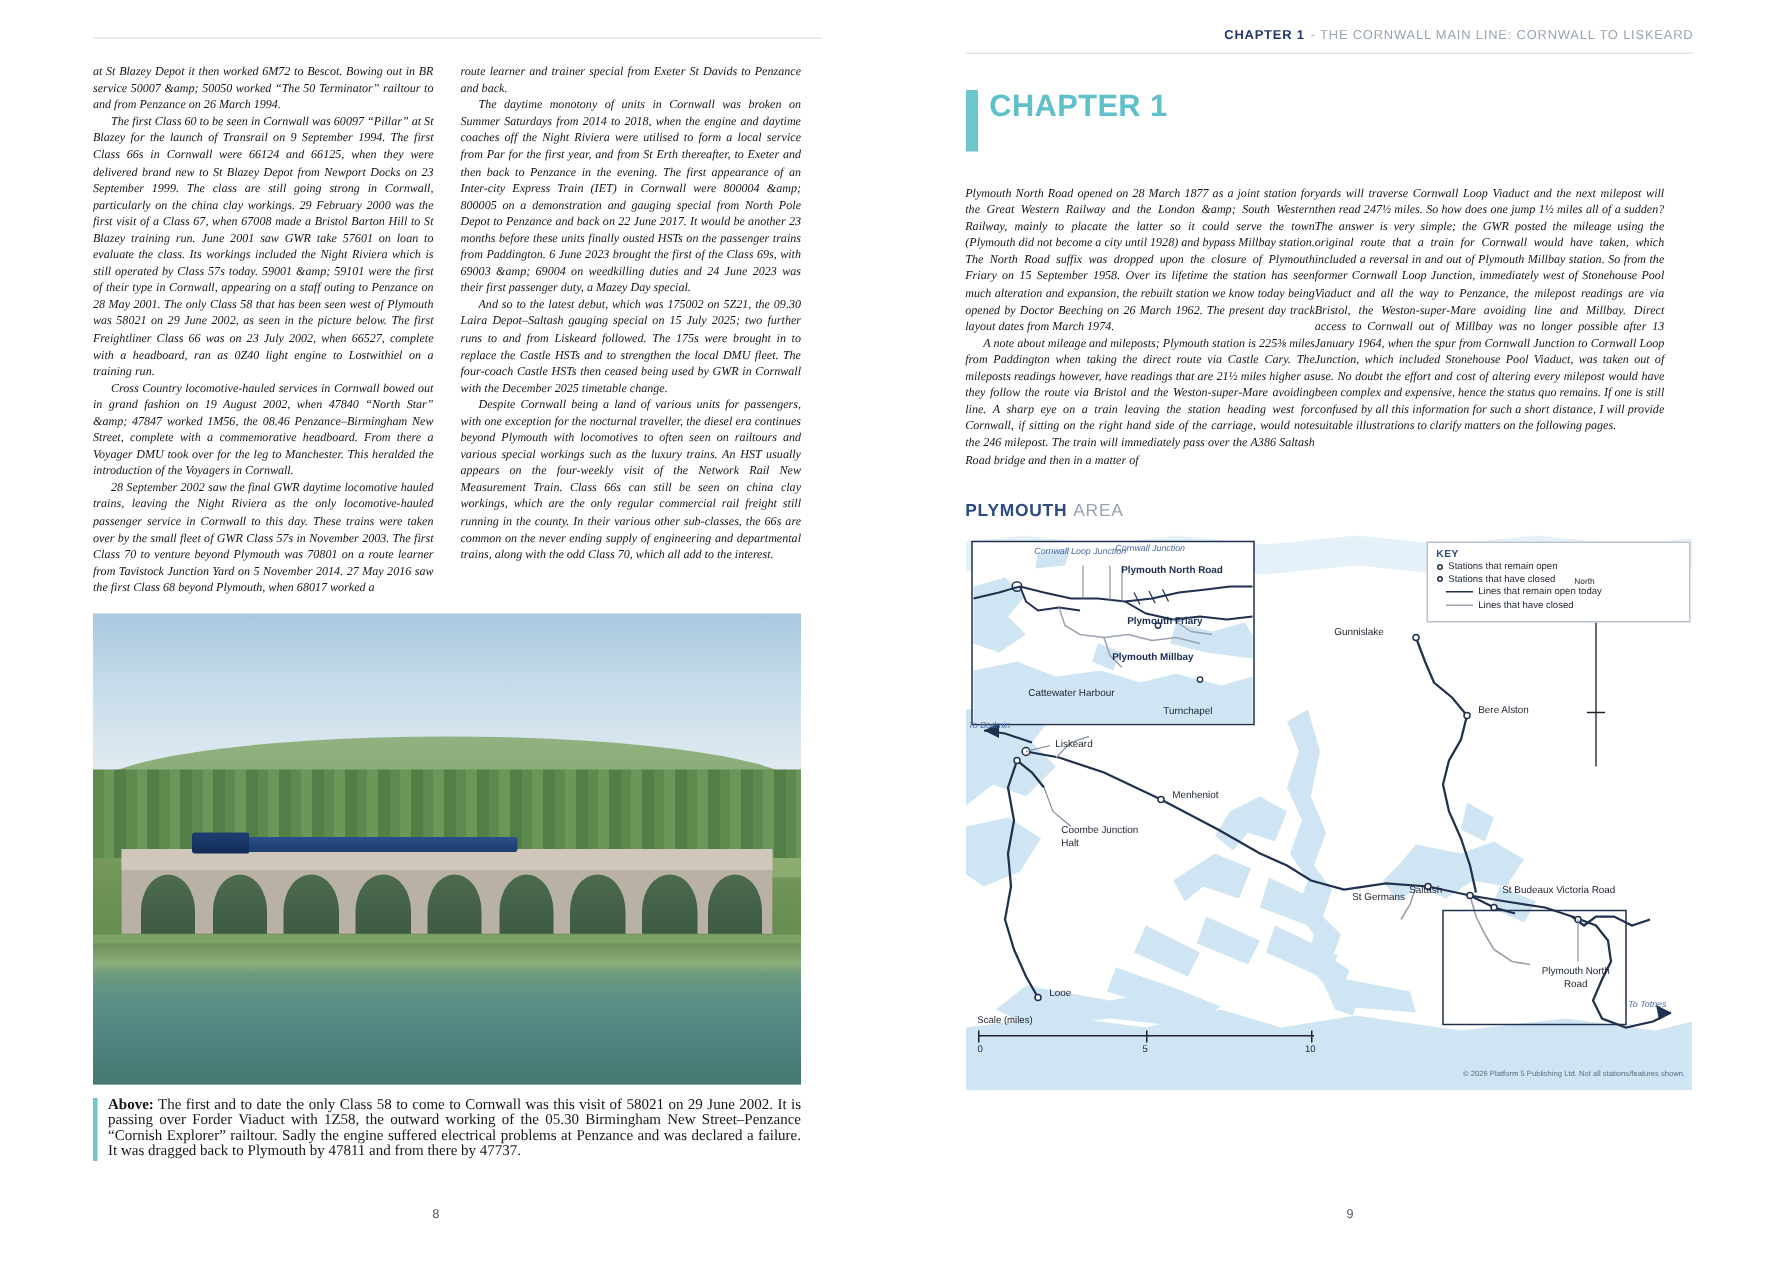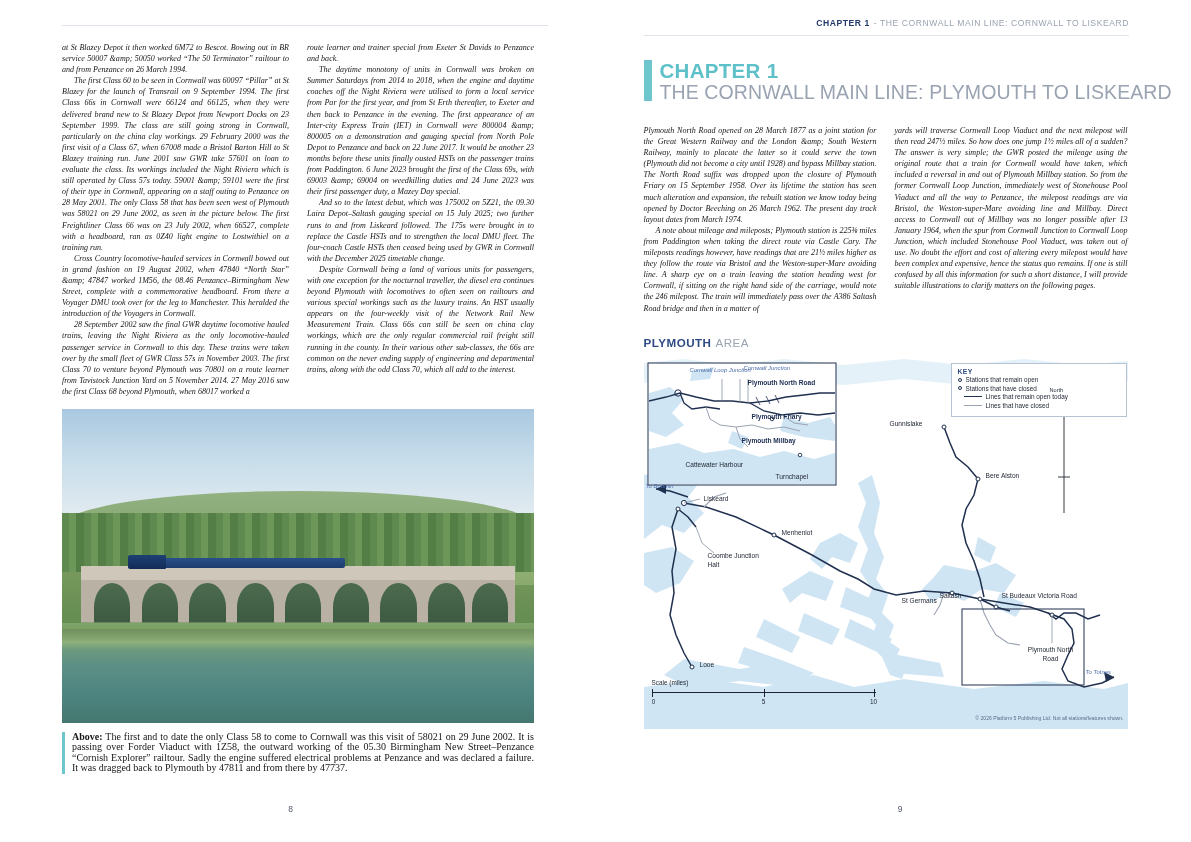--- a/index.html
+++ b/index.html
@@ -80,21 +80,21 @@
   .page-left  .folio { padding-right: 14px; }
   .page-right .folio { padding-left: 14px; }
 
   
   .chapter { display: flex; margin-top: 24px; }
   .chap-bar { width: 8px; background: #6ec6cd; flex: 0 0 8px; margin-right: 8px; height: 41px; }
   .chap-num { font-size: 20.5px; font-weight: 700; color: #5ec0c9; letter-spacing: .3px; line-height: 21px; }
   .chap-sub { font-size: 19.5px; color: #9aa3b2; letter-spacing: .1px; line-height: 22px; white-space: nowrap; }
 
   
-  .cols-r { display: flex; gap: 18px; margin-top: 22px; }
+  .cols-r { display: flex; gap: 0; margin-top: 22px; }
   .col-r { width: 233px; }
 
   
   .map-head { display: flex; align-items: baseline; margin-top: 22px; font-size: 11.6px; letter-spacing: .5px; }
   .mh-bold { font-weight: 700; color: #2c4a84; }
   .mh-light { color: #9aa3b2; margin-left: 4px; }
   .map {
     position: relative; margin-top: 8px;
     width: 484px; height: 372px;
     background: #ffffff; overflow: hidden;
@@ -188,21 +188,20 @@
     <div class="runhead runhead-right">
       <span class="rh-bold">CHAPTER 1</span>
       <span class="rh-light">- THE CORNWALL MAIN LINE: CORNWALL TO LISKEARD</span>
     </div>
     <div class="rh-rule"></div>
 
     <div class="chapter">
       <div class="chap-bar"></div>
       <div>
         <div class="chap-num">CHAPTER 1</div>
-        <div class="chap-sub">THE CORNWALL MAIN LINE: PLYMOUTH TO LISKEARD</div>
       </div>
     </div>
 
     <div class="cols-r">
       <div class="col-r">
         <p class="body">Plymouth North Road opened on 28 March 1877 as a joint station for the Great Western Railway and the London &amp;amp; South Western Railway, mainly to placate the latter so it could serve the town (Plymouth did not become a city until 1928) and bypass Millbay station. The North Road suffix was dropped upon the closure of Plymouth Friary on 15 September 1958. Over its lifetime the station has seen much alteration and expansion, the rebuilt station we know today being opened by Doctor Beeching on 26 March 1962. The present day track layout dates from March 1974.</p>
         <p class="body">A note about mileage and mileposts; Plymouth station is 225⅜ miles from Paddington when taking the direct route via Castle Cary. The mileposts readings however, have readings that are 21½ miles higher as they follow the route via Bristol and the Weston-super-Mare avoiding line. A sharp eye on a train leaving the station heading west for Cornwall, if sitting on the right hand side of the carriage, would note the 246 milepost. The train will immediately pass over the A386 Saltash Road bridge and then in a matter of</p>
       </div>
       <div class="col-r">
         <p class="body">yards will traverse Cornwall Loop Viaduct and the next milepost will then read 247½ miles. So how does one jump 1½ miles all of a sudden? The answer is very simple; the GWR posted the mileage using the original route that a train for Cornwall would have taken, which included a reversal in and out of Plymouth Millbay station. So from the former Cornwall Loop Junction, immediately west of Stonehouse Pool Viaduct and all the way to Penzance, the milepost readings are via Bristol, the Weston-super-Mare avoiding line and Millbay. Direct access to Cornwall out of Millbay was no longer possible after 13 January 1964, when the spur from Cornwall Junction to Cornwall Loop Junction, which included Stonehouse Pool Viaduct, was taken out of use. No doubt the effort and cost of altering every milepost would have been complex and expensive, hence the status quo remains. If one is still confused by all this information for such a short distance, I will provide suitable illustrations to clarify matters on the following pages.</p>

